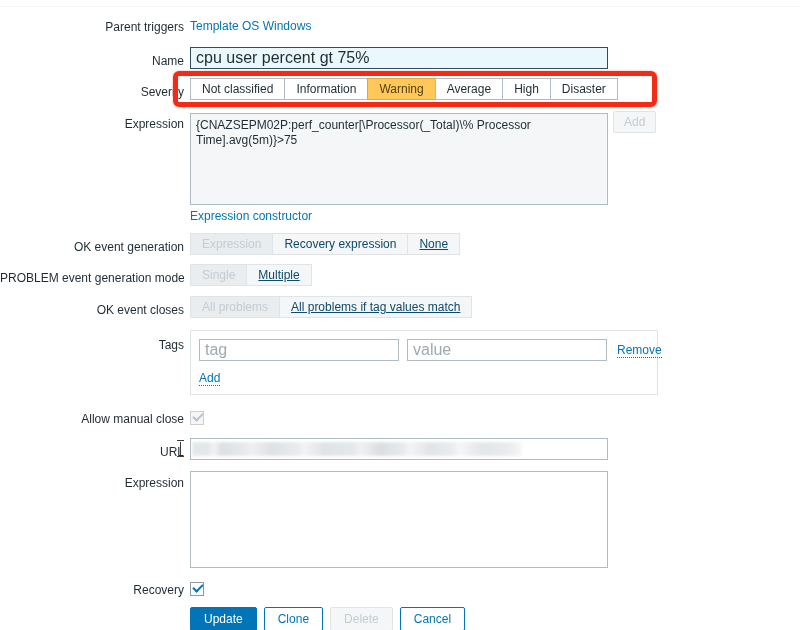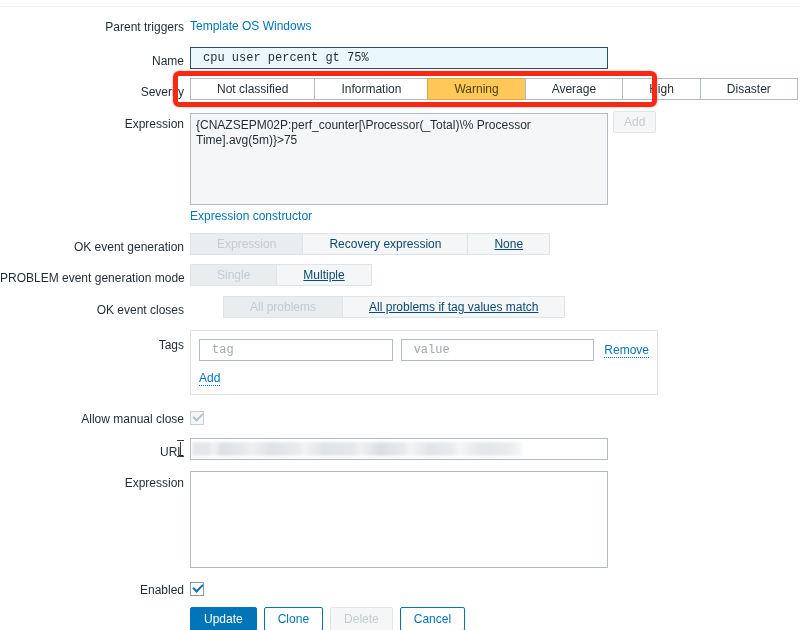--- a/index.html
+++ b/index.html
@@ -52,39 +52,39 @@
     font-size: 12px;
     cursor: pointer;
   }
   .zlink.plain { border-bottom: none; }
 
   
   .tinput {
     height: 22px;
     border: 1px solid #b0bbc2;
     background: #fff;
-    font-family: Liberation Mono, monospace;
-    font-size: 12px;
-    color: #1f2c33;
-    padding: 0 12px;
+    font-family: Liberation Sans, sans-serif;
+    font-size: 16px;
+    color: #1f2c33;
+    padding: 0 5px;
     line-height: 20px;
     outline: none;
   }
   .tinput.focused {
     border: 1px solid #2e4f5e;
     background: #eaf8fd;
   }
   .tinput::placeholder { color: #9fa9b0; }
 
   
   .btngroup { display: flex; align-items: stretch; }
   .btngroup .seg {
     height: 22px;
     line-height: 20px;
-    padding: 0 26px;
+    padding: 0 11px;
     border: 1px solid #b0bbc2;
     border-right: none;
     background: #fff;
     font-size: 12px;
     color: #1f2c33;
     cursor: pointer;
     white-space: nowrap;
     text-align: center;
   }
   .btngroup .seg:last-child { border-right: 1px solid #b0bbc2; }
@@ -283,21 +283,21 @@
     <div class="fld" style="top:-3px;">
       <div class="btngroup disabled">
         <div class="seg sel">Single</div>
         <div class="seg">Multiple</div>
       </div>
     </div>
   </div>
 
   <div class="row" style="top:299px;">
     <div class="lbl" style="top:3px;">OK event closes</div>
-    <div class="fld" style="top:-3px;margin-left:33px;">
+    <div class="fld" style="top:-3px;">
       <div class="btngroup disabled">
         <div class="seg sel">All problems</div>
         <div class="seg">All problems if tag values match</div>
       </div>
     </div>
   </div>
 
   <div class="row" style="top:330px;">
     <div class="lbl" style="top:7px;">Tags</div>
     <div class="fld" style="top:0;">
@@ -332,21 +332,21 @@
   </div>
 
   <div class="row" style="top:471px;">
     <div class="lbl" style="top:4px;">Expression</div>
     <div class="fld" style="top:0;">
       <textarea class="tarea white" style="width: 418px; height: 97px;"></textarea>
     </div>
   </div>
 
   <div class="row" style="top:581px;">
-    <div class="lbl" style="top:1px;">Enabled</div>
+    <div class="lbl" style="top:1px;">Recovery</div>
     <div class="fld" style="top:0;">
       <span class="cb"></span>
     </div>
   </div>
 
   <div class="row" style="top:607px;">
     <div class="fld" style="top:0;display:flex;gap:7px;">
       <button class="btn primary">Update</button>
       <button class="btn">Clone</button>
       <button class="btn disabled">Delete</button>

